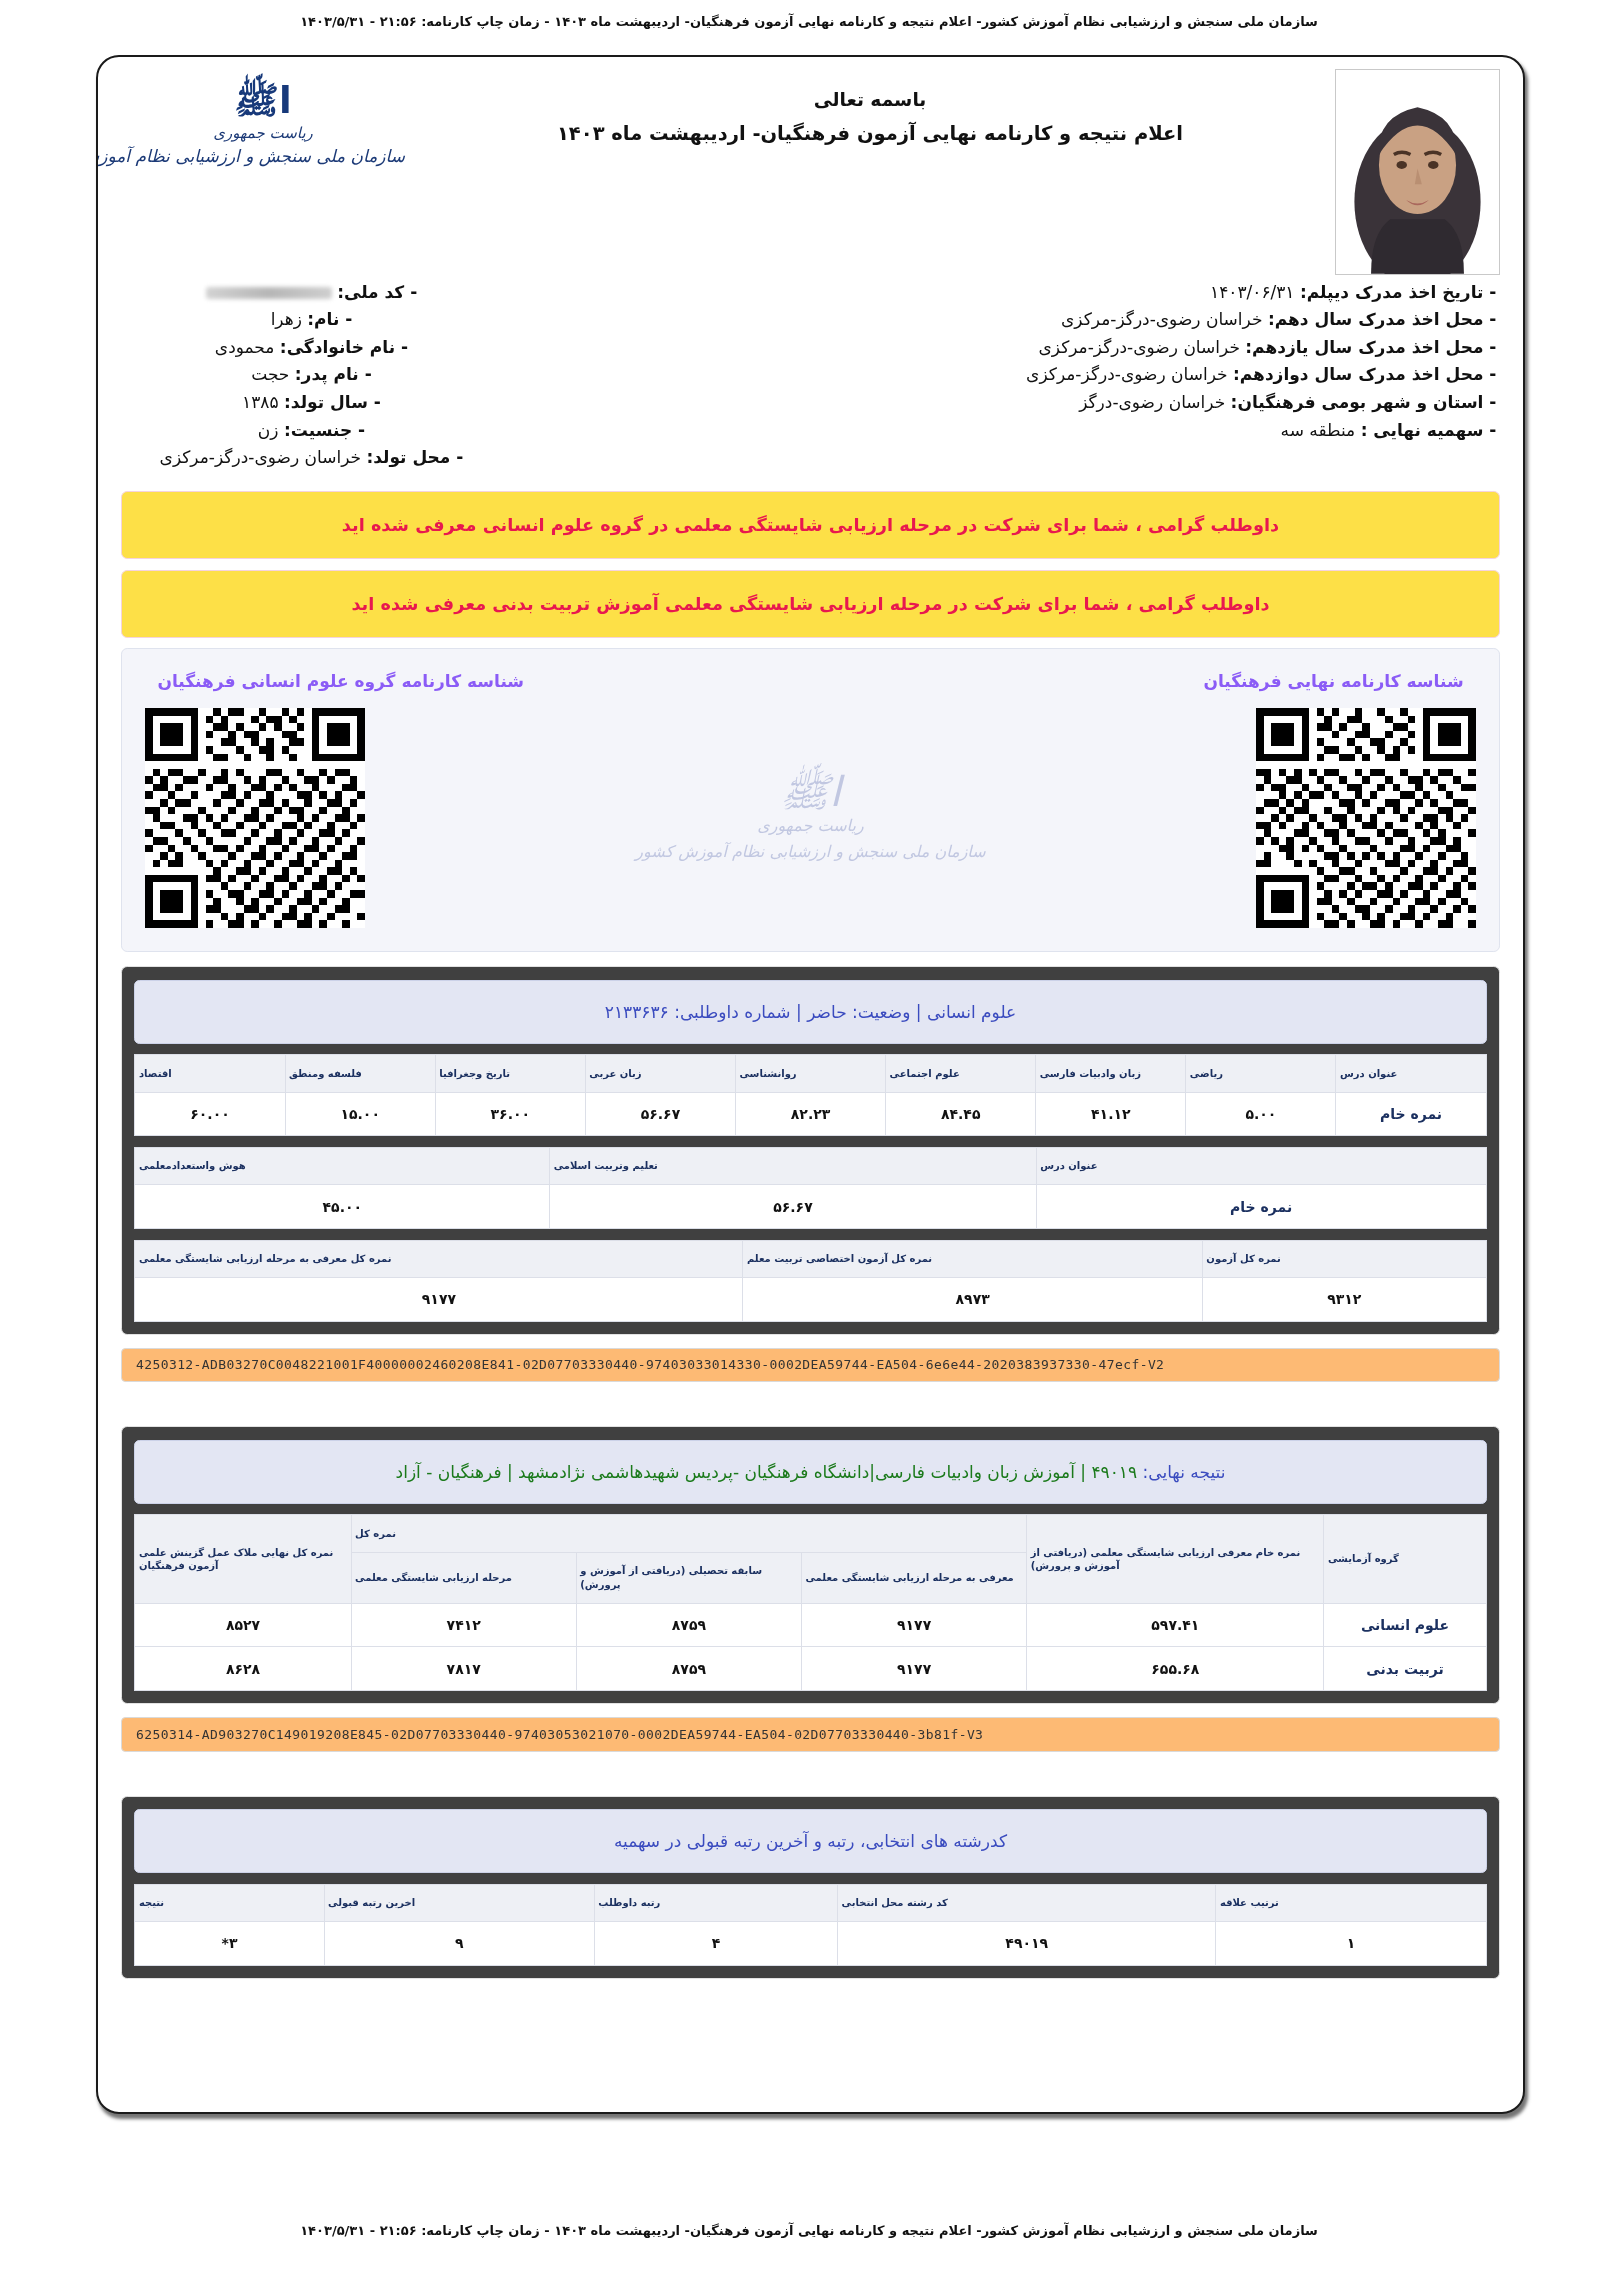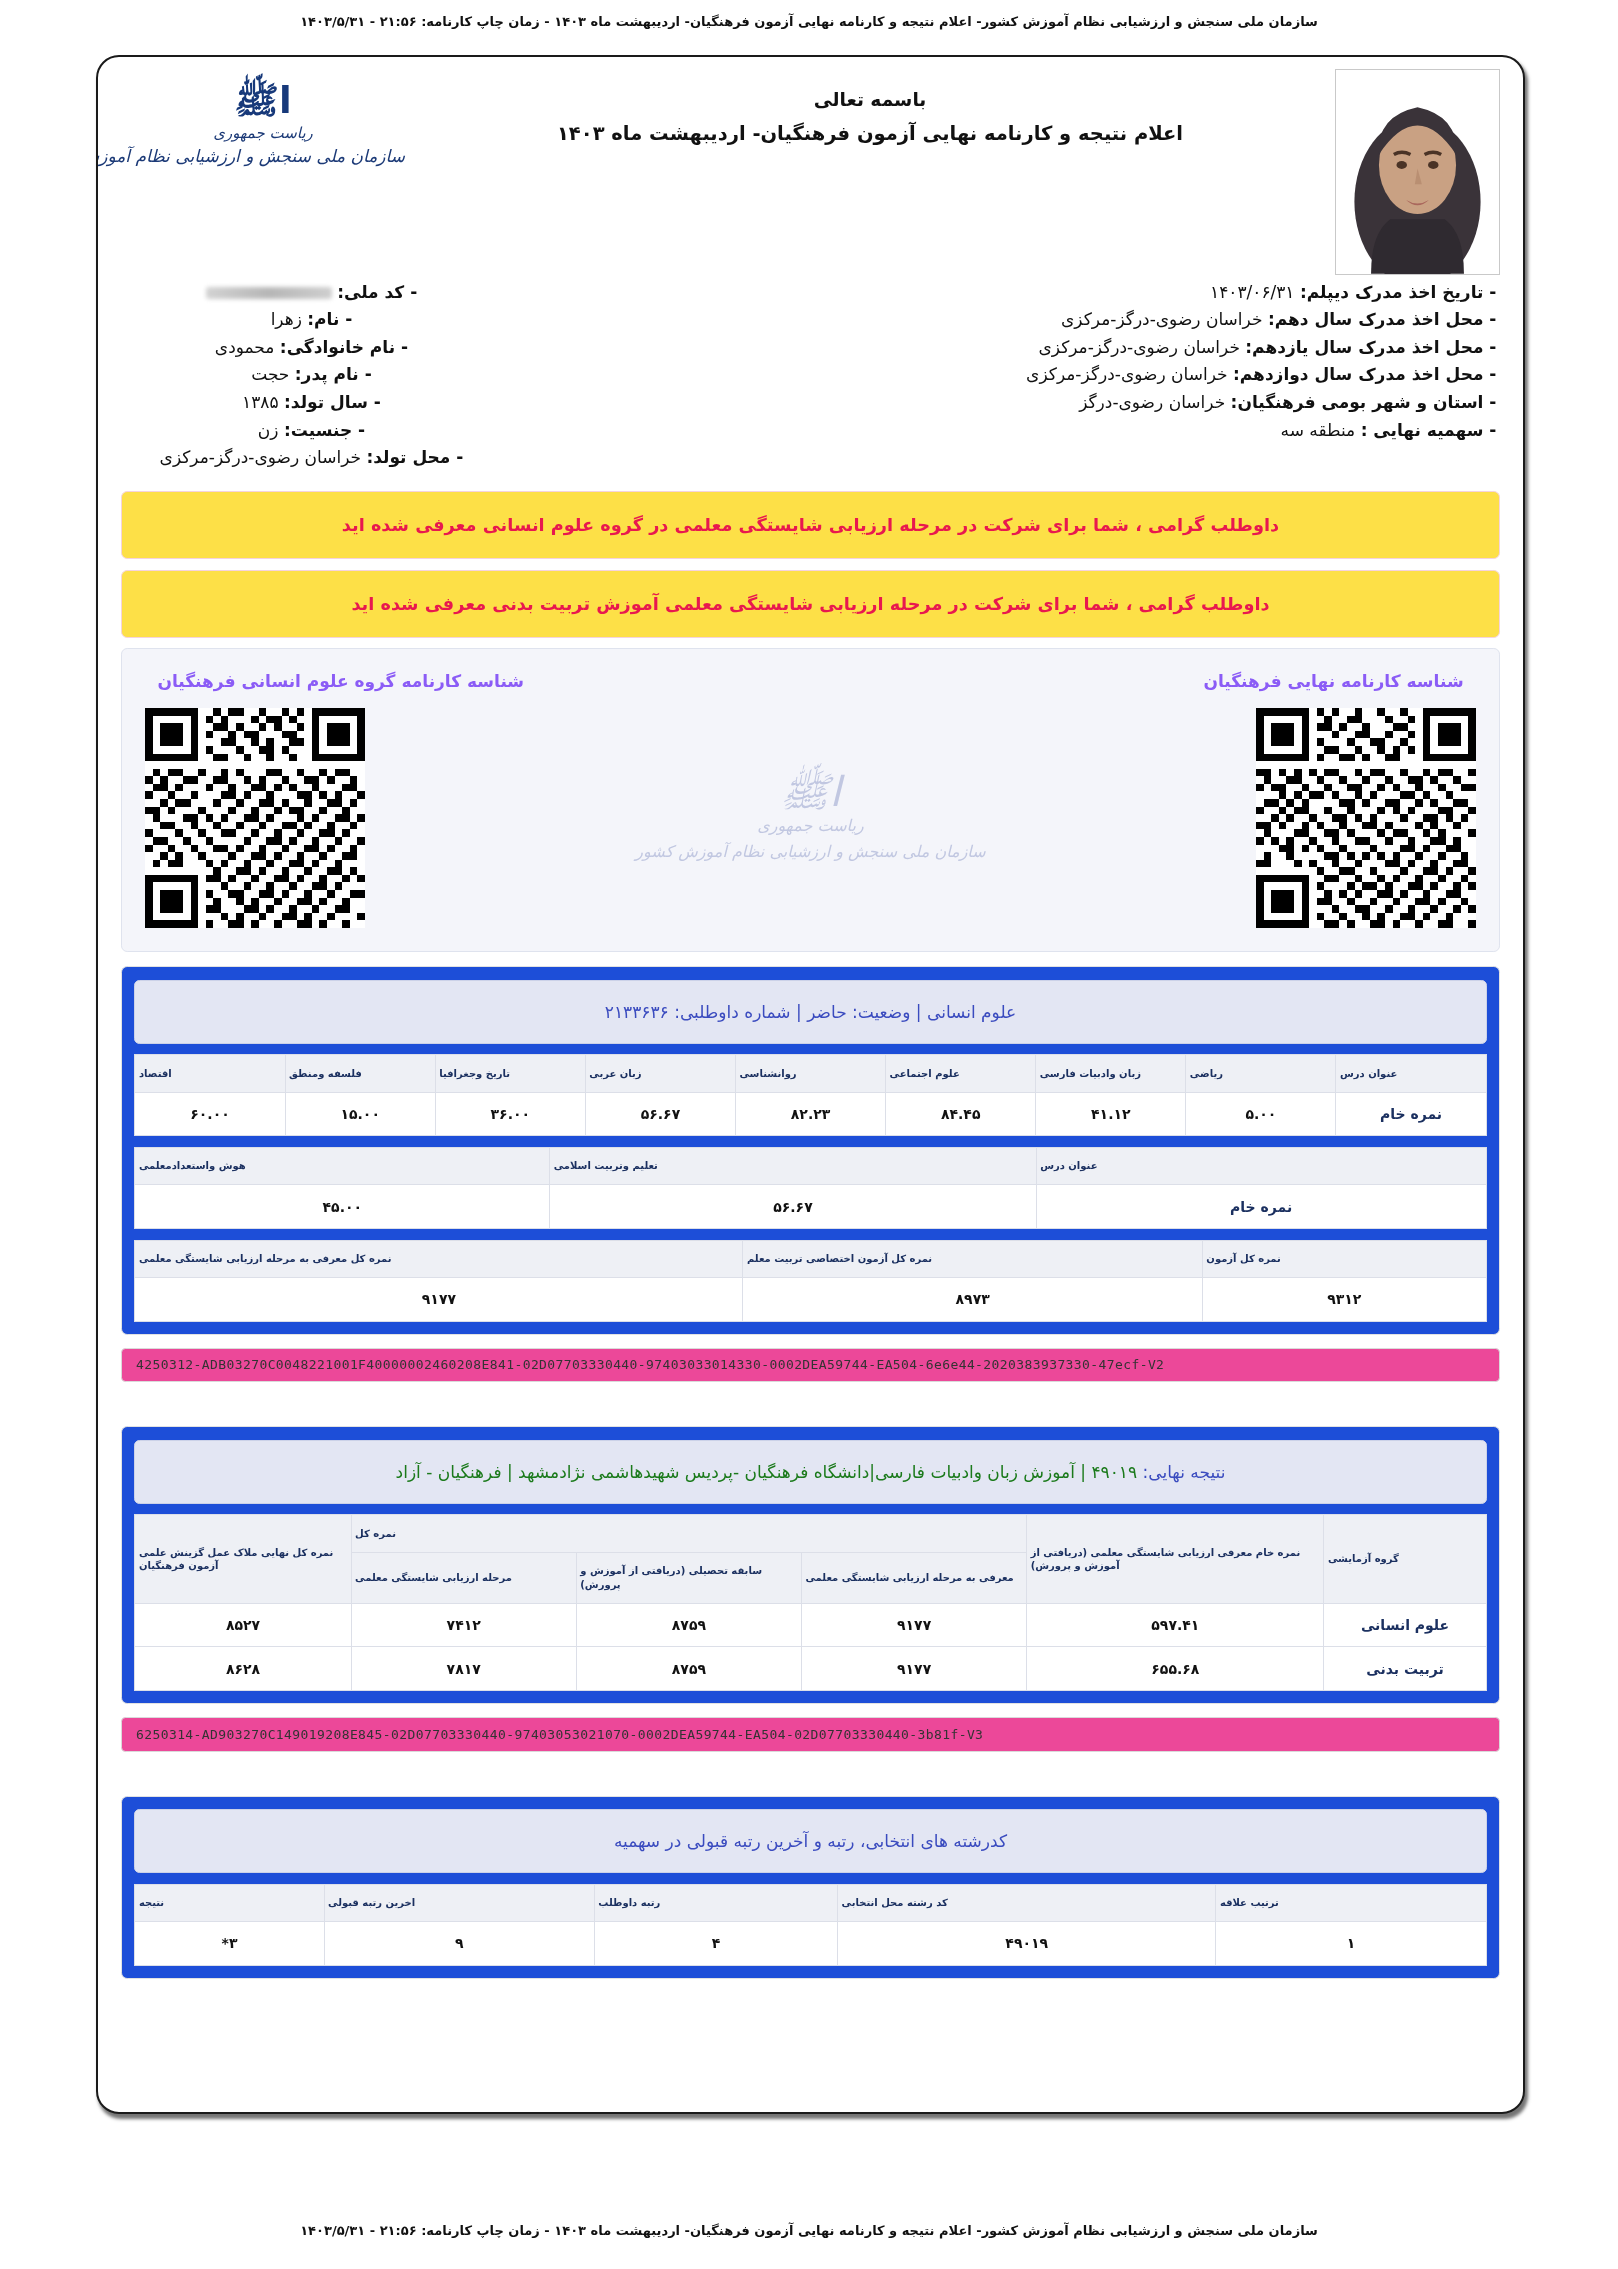--- a/index.html
+++ b/index.html
@@ -198,40 +198,40 @@
     text-align: center;
     font-size: 14px;
     color: #111;
     padding: 13.3px 3.5px;
     font-weight: bold;
   }
   table.grid td.rowhead { font-weight: bold; color: #1b3060; }
 
   .hash {
     margin: 12.4px 23px 0 23px;
-    background: #ec4899;
+    background: #fdba74;
     border: 0.9px solid #dadada;
     border-radius: 4.4px;
     padding: 8.9px 14px;
     font-family: "DejaVu Sans Mono", "Liberation Mono", monospace;
     font-size: 13px;
     color: #333;
     direction: ltr;
     text-align: left;
     letter-spacing: 0.4px;
     white-space: nowrap;
     overflow: hidden;
   }
 
   .outer-panel {
     margin: 14px 23px 0 23px;
     border: 0.9px solid #e2e2e2;
     border-radius: 6.2px;
     padding: 12.4px;
-    background: #1d4ed8;
+    background: #404040;
   }
   .outer-panel .band { margin: 0; }
   .outer-panel table.grid { margin-top: 10.6px; }
 
   .spacer-lg { height: 30px; }
 </style>
 </head>
 <body>
 
 <div class="page-strip top">سازمان ملی سنجش و ارزشیابی نظام آموزش کشور- اعلام نتیجه و کارنامه نهایی آزمون فرهنگیان- اردیبهشت ماه ۱۴۰۳ - زمان چاپ کارنامه: ۲۱:۵۶ - ۱۴۰۳/۵/۳۱</div>

